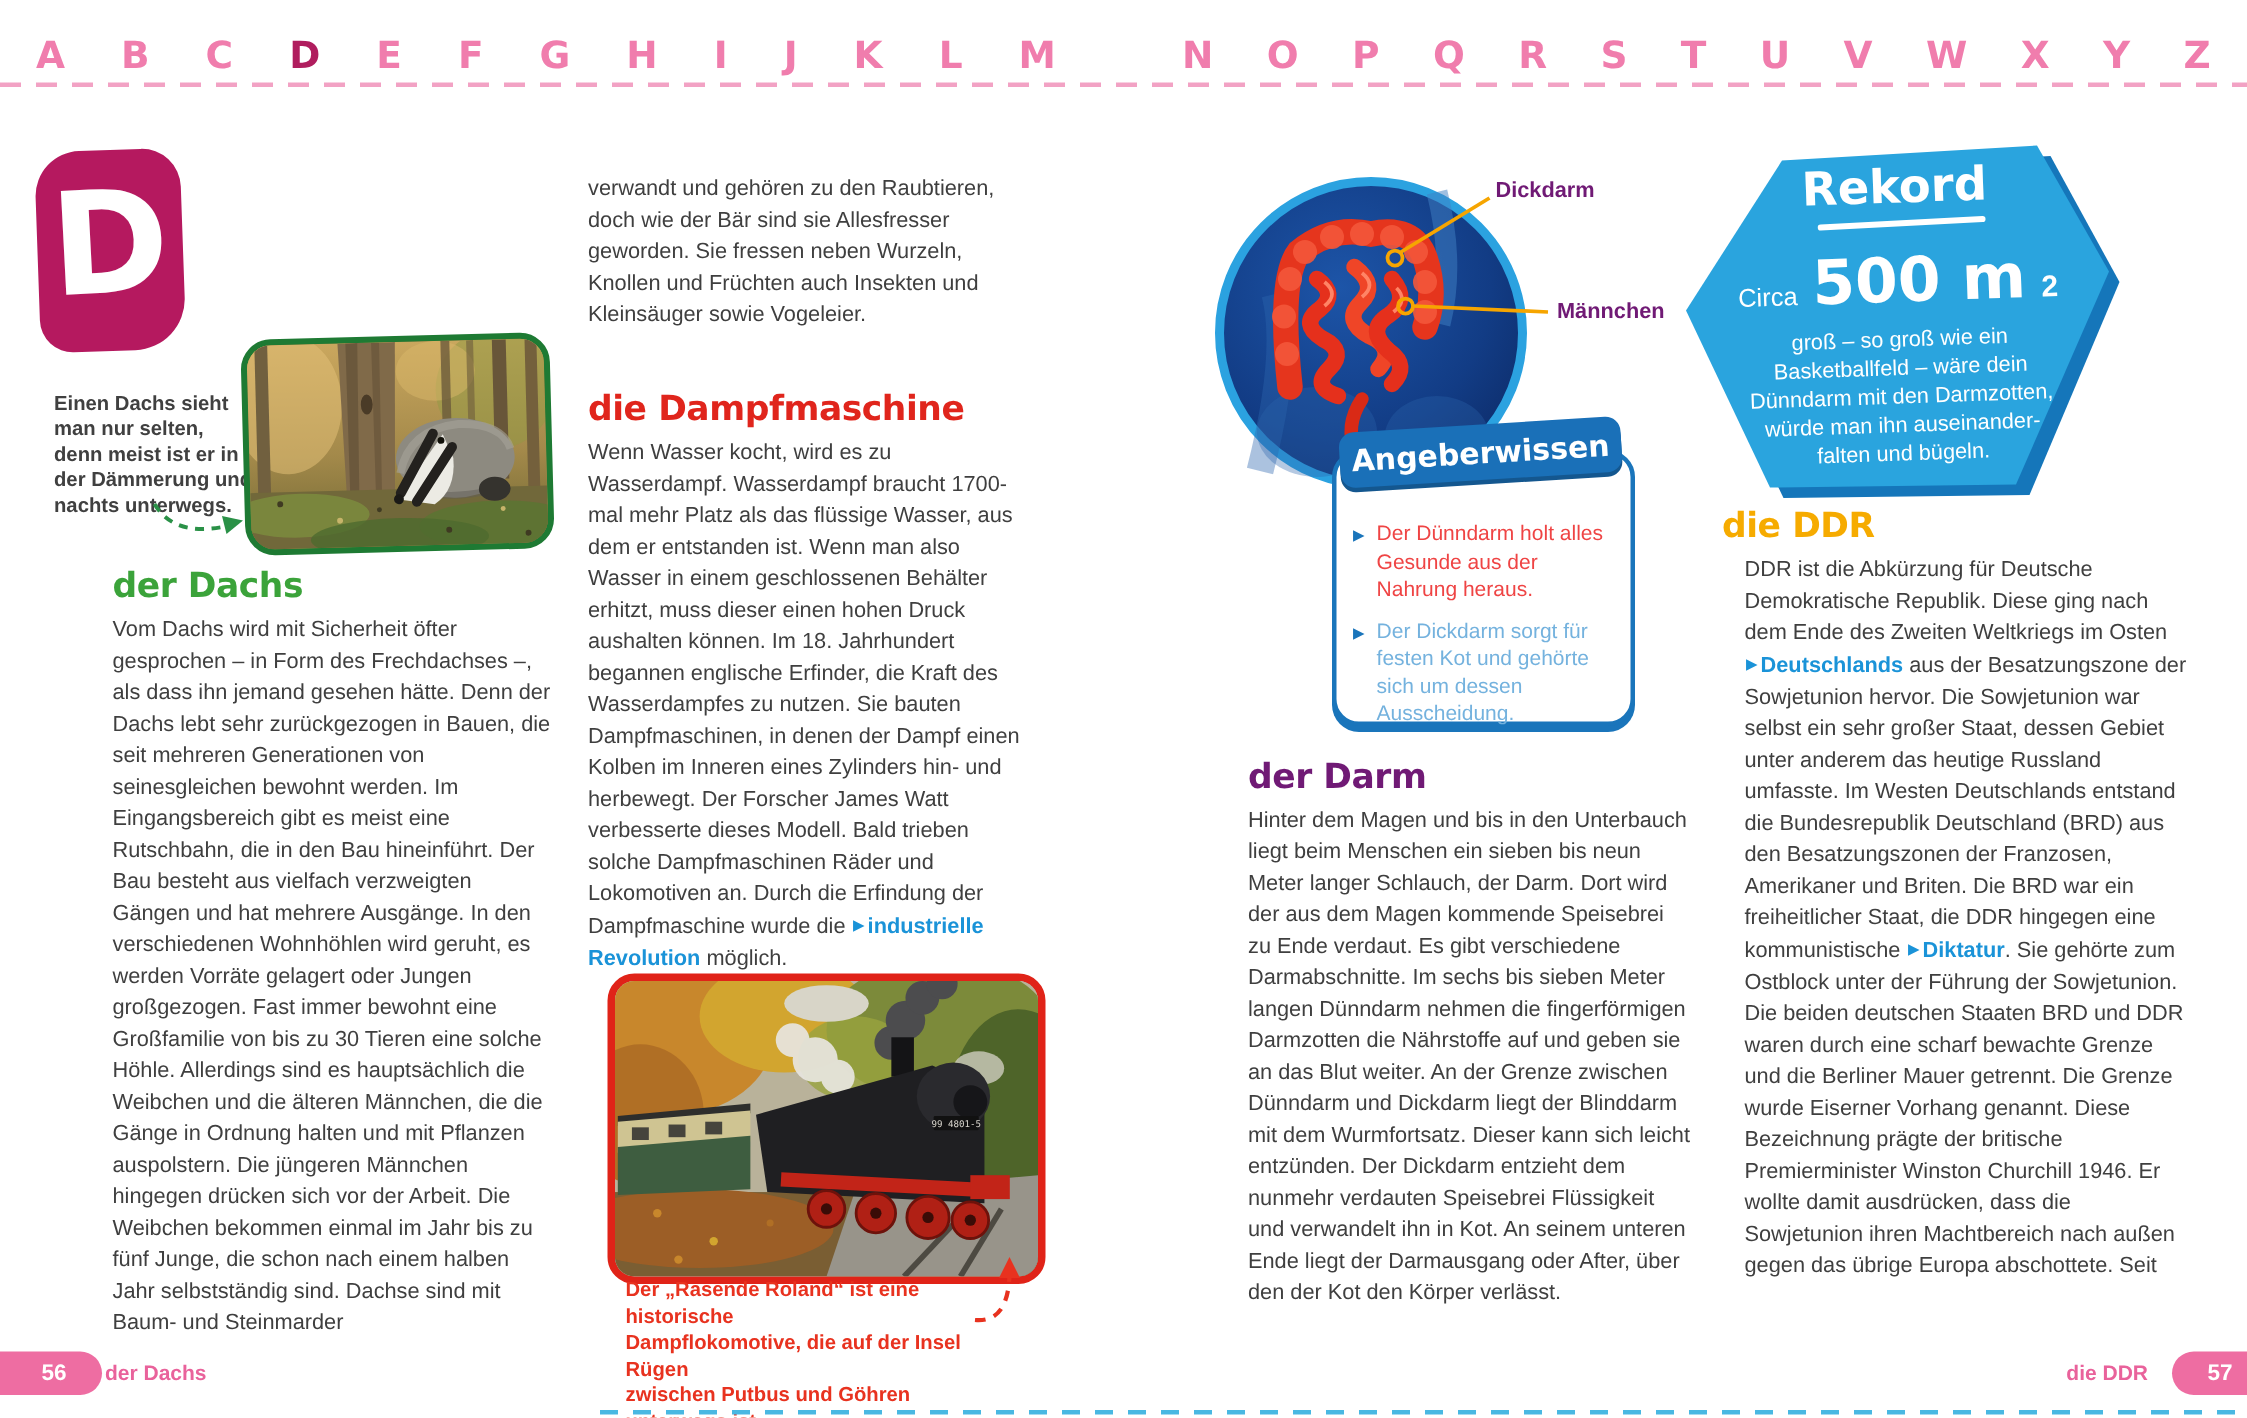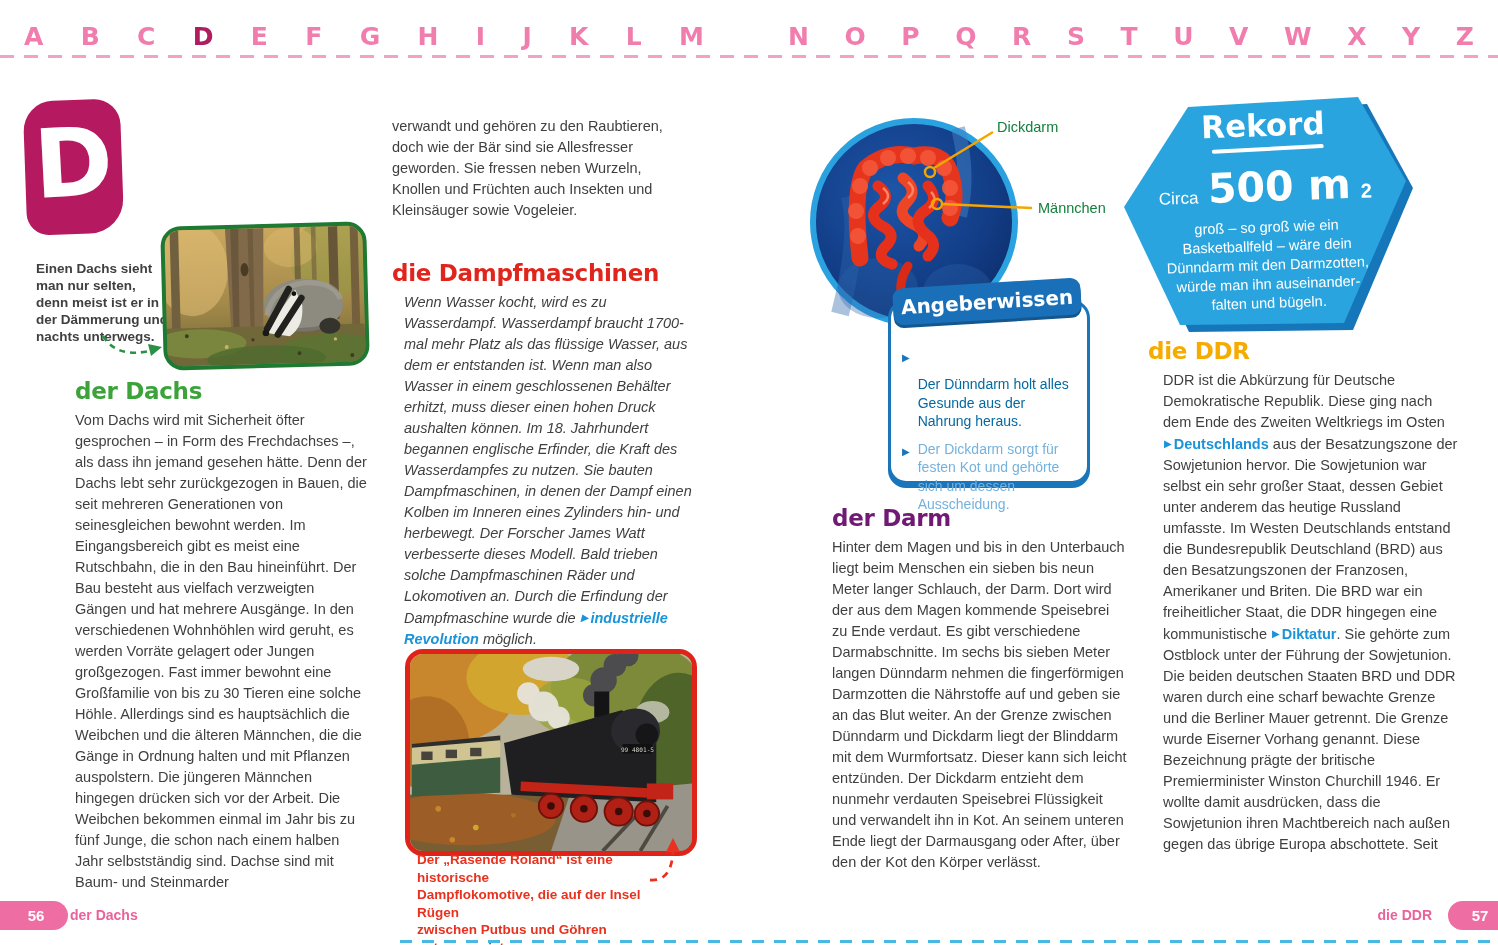--- a/index.html
+++ b/index.html
@@ -24,32 +24,32 @@
   .caption{font-weight:bold;font-size:13.5px;line-height:17px;white-space:pre-line;}
   .xref{color:#1a93d8;font-weight:bold;}
   .xarrow{color:#1a93d8;font-size:10px;vertical-align:2px;padding:0 2px 0 1px;}
   
   .photo{overflow:hidden;}
   #badger-photo{left:162px;top:224px;width:198px;height:136px;border:4px solid #1e7a33;border-radius:20px;transform:rotate(-1.5deg);background:#a3894a;}
   #train-photo{left:405px;top:649px;width:282px;height:197px;border:5px solid #e02318;border-radius:18px;background:#b9b29a;}
   .photo svg{display:block;width:100%;height:100%;}
   
   #anatomy{left:800px;top:108px;width:312px;height:235px;}
-  .organ-label{position:absolute;color:#15803d;font-weight:normal;font-size:14.5px;}
+  .organ-label{position:absolute;color:#701a75;font-weight:bold;font-size:14.5px;}
   
   #angeber-box{left:888px;top:300px;width:196px;height:178px;background:#fff;border:3px solid #1a75bb;
                border-radius:18px;box-shadow:0 4px 0 #1a75bb;}
   #angeber-banner{left:893px;top:283px;width:188px;height:37px;background:#1a70b8;border-radius:10px;
                transform:rotate(-3.5deg);display:flex;align-items:center;justify-content:center;
                color:#fff;font-weight:bold;font-size:20px;font-family:"DejaVu Sans","Liberation Sans",sans-serif;
                box-shadow:0 3px 0 #14578f;}
   #angeber-bullets{left:902px;top:346px;width:172px;}
   .bullet{display:flex;gap:8px;margin-bottom:9px;font-size:14px;line-height:18.5px;}
   .bullet .marker{color:#1a75bb;font-size:10px;padding-top:3px;}
-  .bullet.b1 .btxt{color:#0369a1;margin-top:29px;}
+  .bullet.b1 .btxt{color:#ef4444;}
   .bullet.b2 .btxt{color:#74b2de;}
   
   #rekord{left:1118px;top:85px;width:296px;height:256px;}
   #rekord svg{position:absolute;left:0;top:0;}
   #rekord .content{position:absolute;left:0;top:0;width:296px;height:256px;transform:rotate(-2deg);color:#fff;}
   #rekord .rk-title{position:absolute;left:0;top:22px;width:296px;text-align:center;font-weight:bold;
                     font-size:31px;font-family:"DejaVu Sans","Liberation Sans",sans-serif;}
   #rekord .rk-rule{position:absolute;left:96px;top:62px;width:112px;height:4px;background:#fff;border-radius:2px;transform:rotate(-1deg);}
   #rekord .rk-row{position:absolute;left:0;top:78px;width:296px;display:flex;justify-content:center;align-items:baseline;gap:10px;}
   #rekord .rk-circa{font-size:17px;}
@@ -151,22 +151,22 @@
     <path d="M205 107 L168 161" stroke="#23211e" stroke-width="10" stroke-linecap="round"></path>
     <circle cx="150" cy="158" r="5" fill="#1a1916"></circle>
     <circle cx="194" cy="100" r="3.5" fill="#111009"></circle>
   </svg>
 </div>
 
 <div class="abs heading" style="left:75px;top:378px;color:#3ba33a;">der Dachs</div>
 <div class="abs bodytext" style="left:75px;top:410px;width:294px;">Vom Dachs wird mit Sicherheit öfter gesprochen – in Form des Frechdachses –, als dass ihn jemand gesehen hätte. Denn der Dachs lebt sehr zurückgezogen in Bauen, die seit mehreren Generationen von seinesgleichen bewohnt werden. Im Eingangsbereich gibt es meist eine Rutschbahn, die in den Bau hineinführt. Der Bau besteht aus vielfach verzweigten Gängen und hat mehrere Ausgänge. In den verschiedenen Wohnhöhlen wird geruht, es werden Vorräte gelagert oder Jungen großgezogen. Fast immer bewohnt eine Großfamilie von bis zu 30 Tieren eine solche Höhle. Allerdings sind es hauptsächlich die Weibchen und die älteren Männchen, die die Gänge in Ordnung halten und mit Pflanzen auspolstern. Die jüngeren Männchen hingegen drücken sich vor der Arbeit. Die Weibchen bekommen einmal im Jahr bis zu fünf Junge, die schon nach einem halben Jahr selbstständig sind. Dachse sind mit Baum- und Steinmarder</div>
 
 <div class="abs bodytext" style="left:392px;top:116px;width:294px;">verwandt und gehören zu den Raubtieren, doch wie der Bär sind sie Allesfresser geworden. Sie fressen neben Wurzeln, Knollen und Früchten auch Insekten und Kleinsäuger sowie Vogeleier.</div>
-<div class="abs heading" style="left:392px;top:260px;color:#e0251c;">die Dampfmaschinen</div>
-<div class="abs bodytext" style="left:404px;top:292px;width:298px;font-style:italic;">
+<div class="abs heading" style="left:392px;top:260px;color:#e0251c;">die Dampfmaschine</div>
+<div class="abs bodytext" style="left:392px;top:292px;width:298px;">
   <span>Wenn Wasser kocht, wird es zu Wasserdampf. Wasserdampf braucht 1700-mal mehr Platz als das flüssige Wasser, aus dem er entstanden ist. Wenn man also Wasser in einem geschlossenen Behälter erhitzt, muss dieser einen hohen Druck aushalten können. Im 18. Jahrhundert begannen englische Erfinder, die Kraft des Wasserdampfes zu nutzen. Sie bauten Dampfmaschinen, in denen der Dampf einen Kolben im Inneren eines Zylinders hin- und herbewegt. Der Forscher James Watt verbesserte dieses Modell. Bald trieben solche Dampfmaschinen Räder und Lokomotiven an. Durch die Erfindung der Dampfmaschine wurde die </span><span class="xarrow">▶</span><span class="xref">industrielle Revolution</span><span> möglich.</span>
 </div>
 
 <div id="train-photo" class="abs photo">
   <svg viewBox="0 0 300 210" preserveAspectRatio="none">
     <rect width="300" height="210" fill="#b9b29a"></rect>
     <ellipse cx="40" cy="40" rx="72" ry="55" fill="#c8872c"></ellipse>
     <ellipse cx="120" cy="25" rx="60" ry="40" fill="#d2a52f"></ellipse>
     <ellipse cx="230" cy="35" rx="80" ry="50" fill="#7c8a3a"></ellipse>
     <ellipse cx="286" cy="95" rx="50" ry="75" fill="#4e6429"></ellipse>

